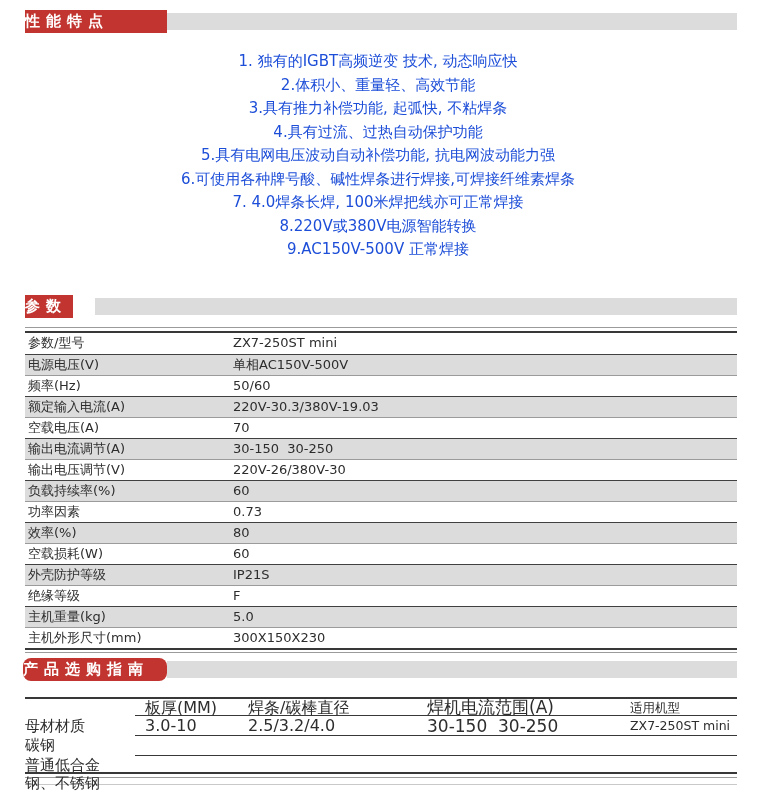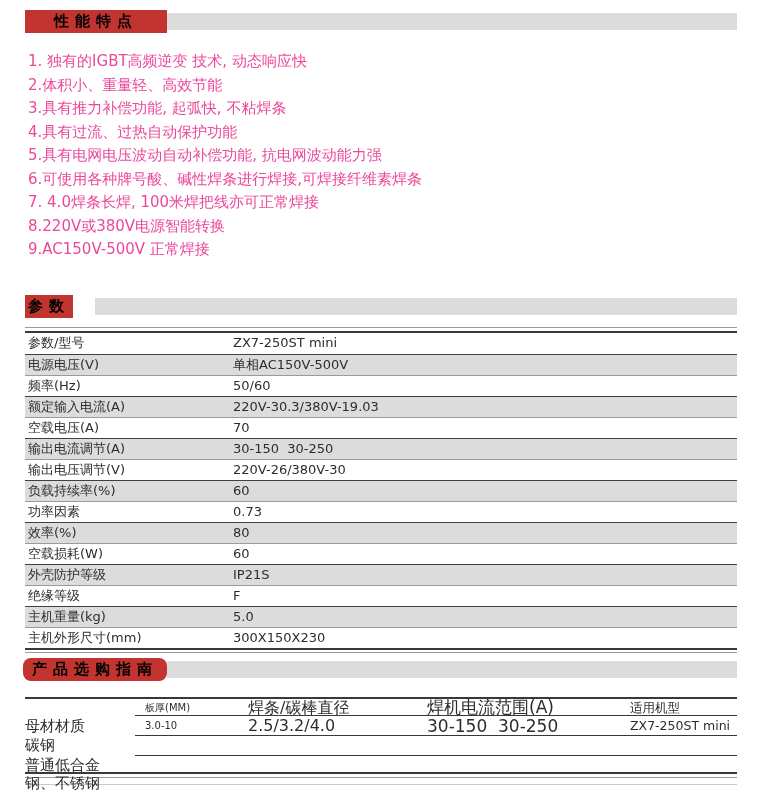--- a/index.html
+++ b/index.html
@@ -1,54 +1,54 @@
 <!DOCTYPE html>
 <html><head>
 <meta charset="utf-8">
 <style>
   html,body { margin:0; padding:0; background:#ffffff; }
   body { width:761px; height:796px; font-family:"DejaVu Sans","Liberation Sans",sans-serif; color:#2d2d2d; }
   .page { position:relative; width:761px; height:796px; overflow:hidden; background:#ffffff; }
 
   
-  .red-box { position:absolute; background:#c1342f; color:#000000; font-size:15px; font-weight:bold;
-             text-align:center; letter-spacing:6px; height:23px; line-height:23px; }
+  .red-box { position:absolute; background:#c1342f; color:#ffffff; font-size:15px; font-weight:bold;
+             text-align:left; letter-spacing:6px; height:23px; line-height:23px; }
   .gray-bar { position:absolute; background:#dcdcdc; height:17px; }
 
   #features-box { left:25px; top:10px; width:142px; }
   #features-bar { left:167px; top:13px; width:570px; }
   #specs-box    { left:25px; top:295px; width:48px; }
   #specs-bar    { left:95px;  top:298px; width:642px; }
   #guide-box    { left:23px; top:658px; width:144px;border-radius:8px; }
   #guide-bar    { left:167px; top:661px; width:570px; }
 
   
   .feature-list { position:absolute; left:28px; top:50px; width:700px; list-style:none; margin:0; padding:0; }
-  .feature-list li { font-size:15px; line-height:23.5px; height:23.5px; color:#ec4899; white-space:pre-wrap; }
+  .feature-list li { font-size:15px; line-height:23.5px; height:23.5px; color:#1d4ed8; white-space:pre-wrap;text-align:center; }
 
   
   .spec-table { position:absolute; left:25px; top:327px; width:712px; }
   .dbl-top    { height:3px; border-top:1px solid #9b9b9b; border-bottom:2px solid #383838; }
   .dbl-bottom { height:2px; border-top:2px solid #383838; border-bottom:1px solid #9b9b9b; }
   .spec-row { display:flex; height:21px; box-sizing:border-box; border-top:1px solid #9b9b9b; }
   .spec-row:first-child { border-top:none; }
   .spec-row:nth-child(even) { background:#dcdcdc; border-top:1px solid #404040; }
   .spec-label { width:205px; padding-left:3px; font-size:13px; line-height:20px; white-space:pre-wrap; }
   .spec-value { flex:1; font-size:13px; line-height:20px; white-space:pre-wrap; }
 
   
   .guide-table { position:absolute; left:25px; top:697px; width:712px; border-top:2px solid #383838; }
   .g-row { display:flex; }
   .g-hdr { height:17px; line-height:17px; }
   .g-r1, .g-r2 { height:20px; line-height:20px; }
   .g-r3 { height:16px; line-height:16px; }
   .g-c1 { width:110px; text-align:left; font-size:15px; white-space:pre-wrap;margin-top:19px; }
   .g-rest { flex:1; display:flex; border-bottom:1px solid #383838; }
   .g-row.last .g-rest { border-bottom:none; }
-  .g-c2 { width:103px; padding-left:10px; box-sizing:border-box; font-size:10px; white-space:pre-wrap; }
+  .g-c2 { width:103px; padding-left:10px; box-sizing:border-box; font-size:16px; white-space:pre-wrap; }
   .g-c3 { width:165px; padding-left:10px; box-sizing:border-box; font-size:16px; white-space:pre-wrap; }
   .g-c4 { width:200px; padding-left:24px; box-sizing:border-box; font-size:17px; white-space:pre-wrap; }
   .g-c5 { width:134px; padding-left:27px; box-sizing:border-box; font-size:12.5px; white-space:pre-wrap; }
   .g-bottom { height:3px; border-top:2px solid #383838; border-bottom:1px solid #999999; }
   .g-foot   { height:0; border-top:1px solid #c9c9c9; margin-top:6px; }
 </style>
 </head>
 <body>
 
 <div class="page">

